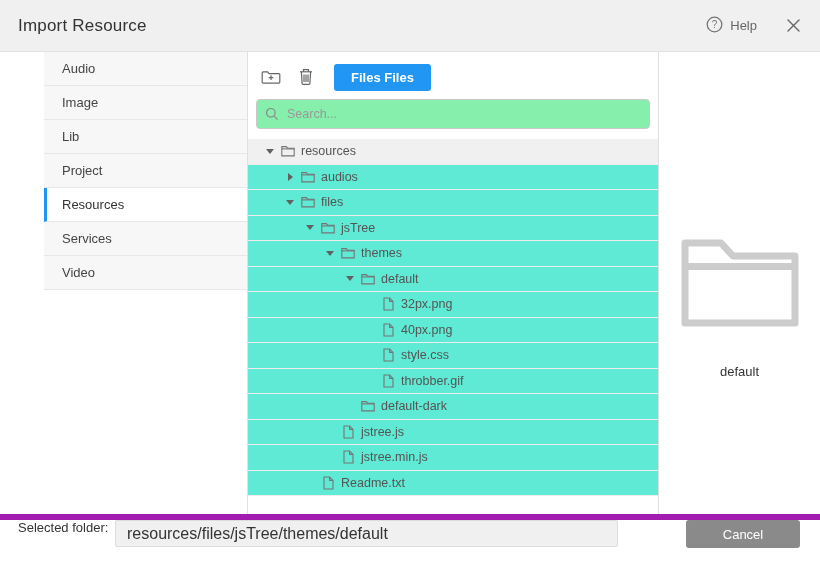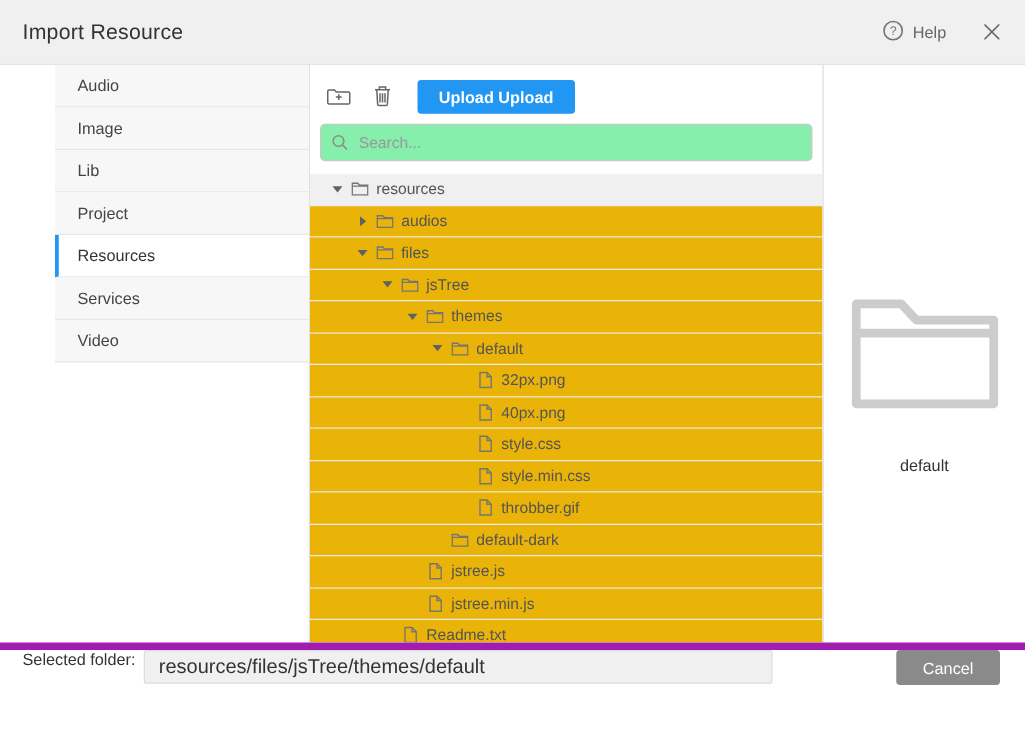--- a/index.html
+++ b/index.html
@@ -32,39 +32,39 @@
                 border:none; border-radius:3px; font-size:13px; font-weight:700; font-family:inherit; cursor:pointer; }
 
   .search-wrap { flex:0 0 36px; margin:7px 8px 0 8px; position:relative; }
   .search-input { width:100%; height:30px; border:1px solid #c8c8c8; border-radius:4px;
                   padding:0 10px 0 30px; font-size:12.5px; color:#333; outline:none; font-family:inherit; background:#86efac; }
   .search-input::placeholder { color:#999; }
   .search-icon { position:absolute; left:9px; top:8px; }
 
   .tree { flex:1 1 auto; margin-top:4px; overflow:hidden; }
   .tree-row { height:25.5px; display:flex; align-items:center; border-bottom:1px solid #ededed;
-              font-size:12.5px; color:#555; cursor:pointer; background:#eab308; }
+              font-size:12.5px; color:#555; cursor:pointer; background:#5eead4; }
   .tree-row.highlight { background:#f0f0f0; }
   .t-indent { flex:0 0 auto; }
   .t-caret { flex:0 0 16px; display:flex; align-items:center; justify-content:center; }
   .caret-down { width:0; height:0; border-left:4px solid transparent; border-right:4px solid transparent; border-top:5px solid #616161; }
   .caret-right { width:0; height:0; border-top:4px solid transparent; border-bottom:4px solid transparent; border-left:5px solid #616161; }
   .t-icon { flex:0 0 16px; display:flex; align-items:center; justify-content:center; margin:0 1px 0 2px; }
   .t-label { margin-left:4px; white-space:nowrap; }
 
   .preview { flex:1 1 auto; display:flex; flex-direction:column; align-items:center; }
   .preview-folder { margin-top:181px; }
   .preview-label { margin-top:31px; font-size:13px; color:#333; }
 
   
   .footer { flex:0 0 70px; border-top:6px solid #a21caf; display:flex; align-items:flex-start; padding:0 20px 0 18px; background:#fff; }
   .footer-label { font-size:13px; color:#333; flex:0 0 97px; }
   .path-input { width:503px; height:27px; background:#f0f0f0; border:1px solid #dcdcdc; border-radius:2px;
                 padding:0 11px; font-size:16px; color:#333; font-family:inherit; outline:none; }
-  .cancel-btn { margin-left:auto; width:83px; height:28px; background:var(--cancel); color:#fff; border:none;
+  .cancel-btn { margin-left:auto; width:114px; height:28px; background:var(--cancel); color:#fff; border:none;
                 border-radius:3px; font-size:13px; font-family:inherit; cursor:pointer; }
 </style>
 </head>
 <body>
 
 <div class="dialog">
 
   <div class="header">
     <div class="title">Import Resource</div>
     <div class="header-right">
@@ -120,21 +120,21 @@
           </svg>
         </div>
         <div class="tool-icon">
           <svg width="16" height="18" viewBox="0 0 16 18" fill="none" stroke="#666" stroke-width="1.2">
             <path d="M2 3.8 h12"></path>
             <path d="M5.5 3.8 V1.6 h5 v2.2"></path>
             <path d="M3.4 3.8 l.7 11.5 c0 .6.5 1.1 1.1 1.1 h5.6 c.6 0 1.1-.5 1.1-1.1 l.7-11.5"></path>
             <path d="M6 6.5 v7.5 M8 6.5 v7.5 M10 6.5 v7.5"></path>
           </svg>
         </div>
-        <button class="upload-btn">Upload Upload</button>
+        <button class="upload-btn">Files Files</button>
       </div>
 
       <div class="search-wrap">
         <span class="search-icon">
           <svg width="14" height="14" viewBox="0 0 14 14" fill="none" stroke="#8a8a8a" stroke-width="1.2">
             <circle cx="5.8" cy="5.8" r="4.3"></circle>
               <path d="M9.1 9.1 L12.6 12.6"></path>
           </svg>
         </span>
         <input class="search-input" type="text" placeholder="Search..." style="">
@@ -254,31 +254,20 @@
           </div>
           <div class="tree-row">
             <span class="t-indent" style="width: 114px;"></span>
             <span class="t-caret"></span>
             <span class="t-icon">
               <svg width="11" height="14" viewBox="0 0 11 14" fill="none" stroke="#757575" stroke-width="1.1">
                 <path d="M1 13 V1 h5.6 L10 4.4 V13 z"></path>
                 <path d="M6.6 1 V4.4 H10"></path>
               </svg>
             </span>
-            <span class="t-label">style.min.css</span>
-          </div>
-          <div class="tree-row">
-            <span class="t-indent" style="width: 114px;"></span>
-            <span class="t-caret"></span>
-            <span class="t-icon">
-              <svg width="11" height="14" viewBox="0 0 11 14" fill="none" stroke="#757575" stroke-width="1.1">
-                <path d="M1 13 V1 h5.6 L10 4.4 V13 z"></path>
-                <path d="M6.6 1 V4.4 H10"></path>
-              </svg>
-            </span>
             <span class="t-label">throbber.gif</span>
           </div>
           <div class="tree-row">
             <span class="t-indent" style="width: 94px;"></span>
             <span class="t-caret"></span>
             <span class="t-icon">
               <svg width="14" height="12" viewBox="0 0 14 12" fill="none" stroke="#757575" stroke-width="1.1">
                 <path d="M.8 10.9 V1.6 h4.5 l1.3 1.6 h6.6 v7.7 z"></path>
                 <path d="M.8 3.9 H13.2"></path>
               </svg>

